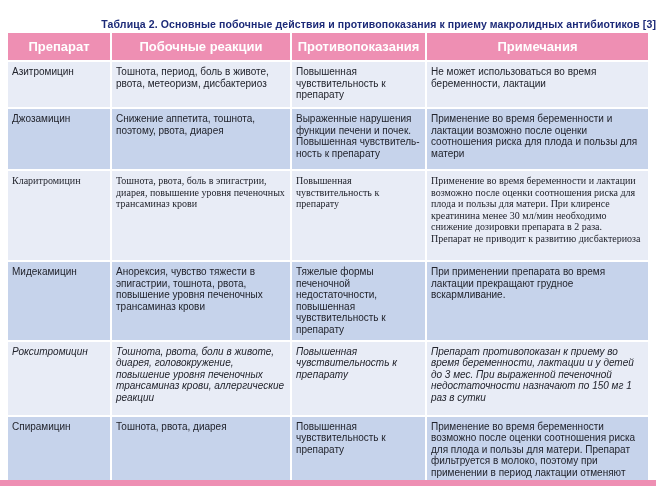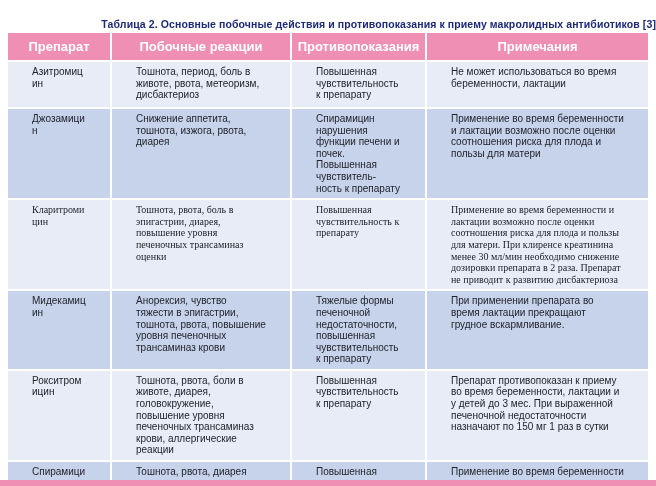--- a/index.html
+++ b/index.html
@@ -32,21 +32,21 @@
     left: 6px;
     width: 644px;
     border-collapse: separate;
     border-spacing: 2px;
     table-layout: fixed;
   }
   th, td {
     vertical-align: top;
     font-size: 10px;
     line-height: 11.6px;
-    padding: 4px 24px;
+    padding: 4px 4px;
     overflow: hidden;
     word-wrap: break-word;
   }
   thead th {
     background: #ee8fb3;
     color: #ffffff;
     font-weight: bold;
     font-size: 13px;
     text-align: center;
     vertical-align: middle;
@@ -56,21 +56,21 @@
   tbody td {
     color: #22242d;
     text-align: left;
   }
   tr.row-light td { background: #e8ecf6; }
   tr.row-blue  td { background: #c6d3eb; }
   tbody tr:nth-child(1) td { height: 37px; }
   tbody tr:nth-child(2) td { height: 52px; margin-left: 38px; }
   tbody tr:nth-child(3) td { height: 81px; font-family: Liberation Serif, serif; }
   tbody tr:nth-child(4) td { height: 55px; }
-  tbody tr:nth-child(5) td { height: 65px; }
+  tbody tr:nth-child(5) td { height: 65px; font-style: italic; }
   tbody tr:nth-child(6) td { height: 62px; }
   tbody tr:nth-child(7) td { height: 55px; }
   .bottom-strip {
     position: absolute;
     left: 0;
     bottom: 0;
     width: 656px;
     height: 6px;
     background: #ee8fb3;
   }
@@ -98,27 +98,27 @@
     </thead>
     <tbody>
       <tr class="row-light">
         <td>Азитромицин</td>
         <td>Тошнота, период, боль в животе, рвота, метеоризм, дисбактериоз</td>
         <td>Повышенная чувствительность к препарату</td>
         <td>Не может использоваться во время беременности, лактации</td>
       </tr>
       <tr class="row-blue">
         <td>Джозамицин</td>
-        <td>Снижение аппетита, тошнота, изжога, рвота, диарея</td>
-        <td>Спирамицин нарушения функции печени и почек. Повышенная чувствитель-ность к препарату</td>
+        <td>Снижение аппетита, тошнота, поэтому, рвота, диарея</td>
+        <td>Выраженные нарушения функции печени и почек. Повышенная чувствитель-ность к препарату</td>
         <td>Применение во время беременности и лактации возможно после оценки соотношения риска для плода и пользы для матери</td>
       </tr>
       <tr class="row-light">
         <td>Кларитромицин</td>
-        <td>Тошнота, рвота, боль в эпигастрии, диарея, повышение уровня печеночных трансаминаз оценки</td>
+        <td>Тошнота, рвота, боль в эпигастрии, диарея, повышение уровня печеночных трансаминаз крови</td>
         <td>Повышенная чувствительность к препарату</td>
         <td>Применение во время беременности и лактации возможно после оценки соотношения риска для плода и пользы для матери. При клиренсе креатинина менее 30 мл/мин необходимо снижение дозировки препарата в 2 раза. Препарат не приводит к развитию дисбактериоза</td>
       </tr>
       <tr class="row-blue">
         <td>Мидекамицин</td>
         <td>Анорексия, чувство тяжести в эпигастрии, тошнота, рвота, повышение уровня печеночных трансаминаз крови</td>
         <td>Тяжелые формы печеночной недостаточности, повышенная чувствительность к препарату</td>
         <td>При применении препарата во время лактации прекращают грудное вскармливание.</td>
       </tr>
       <tr class="row-light">

